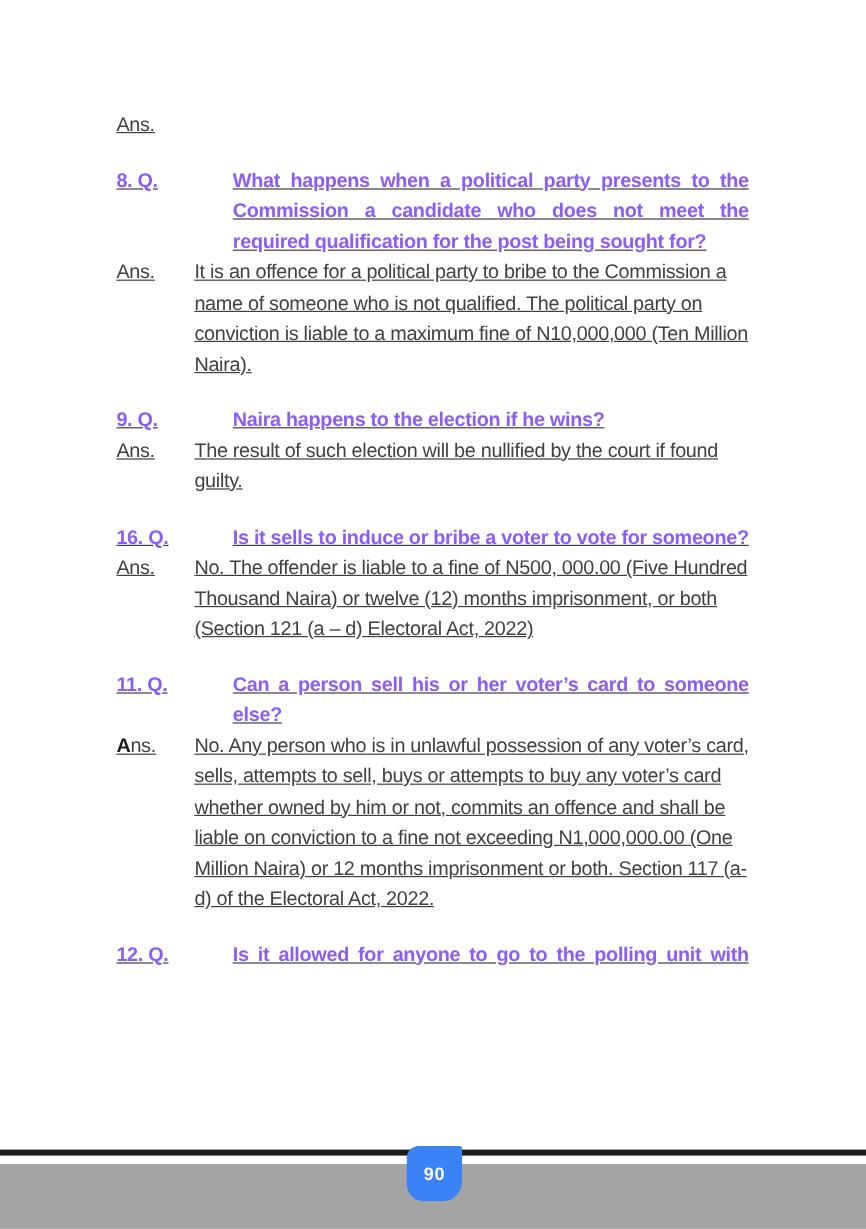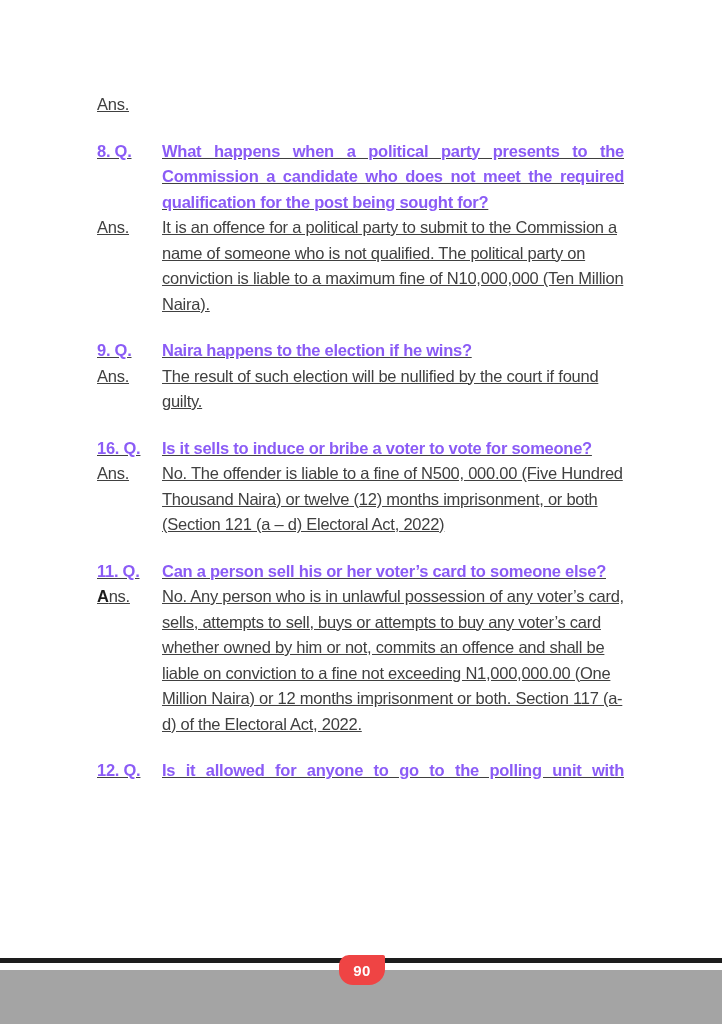--- a/index.html
+++ b/index.html
@@ -40,20 +40,21 @@
     flex: 1;
     min-width: 0;
   }
   .question .label,
   .question .text {
     font-weight: bold;
     color: #8b5cf6;
   }
   .question .text {
     text-align: justify;
+    margin-left: 32px;
   }
   .justify-last .text {
     text-align-last: justify;
   }
   .answer .label b {
     font-weight: bold;
     color: #1c1c1c;
   }
   .footer-rule {
     position: absolute;
@@ -71,22 +72,22 @@
     width: 722px;
     height: 54px;
     background: #a4a4a4;
     z-index: 0;
   }
   .page-badge {
     position: absolute;
     left: 339px;
     top: 955px;
     width: 46px;
-    height: 30px;
-    background: #ef4444;
+    height: 46px;
+    background: #3b82f6;
     border-radius: 10px 2px 16px 14px;
     z-index: 2;
     display: flex;
     align-items: center;
     justify-content: center;
     color: #ffffff;
     font-size: 15px;
     font-weight: bold;
     letter-spacing: 0.5px;
   }
@@ -97,21 +98,21 @@
 <div class="content" id="qa-content">
     <div class="block answer">
       <div class="label">Ans.</div>
     </div>
     <div class="block question">
       <div class="label">8. Q.</div>
       <div class="text">What happens when a political party presents to the Commission a candidate who does not meet the required qualification for the post being sought for?</div>
     </div>
     <div class="block answer">
       <div class="label">Ans.</div>
-      <div class="text">It is an offence for a political party to submit to the Commission a name of someone who is not qualified. The political party on conviction is liable to a maximum fine of N10,000,000 (Ten Million Naira).</div>
+      <div class="text">It is an offence for a political party to bribe to the Commission a name of someone who is not qualified. The political party on conviction is liable to a maximum fine of N10,000,000 (Ten Million Naira).</div>
     </div>
     <div class="block question">
       <div class="label">9. Q.</div>
       <div class="text">Naira happens to the election if he wins?</div>
     </div>
     <div class="block answer">
       <div class="label">Ans.</div>
       <div class="text">The result of such election will be nullified by the court if found guilty.</div>
     </div>
     <div class="block question">

